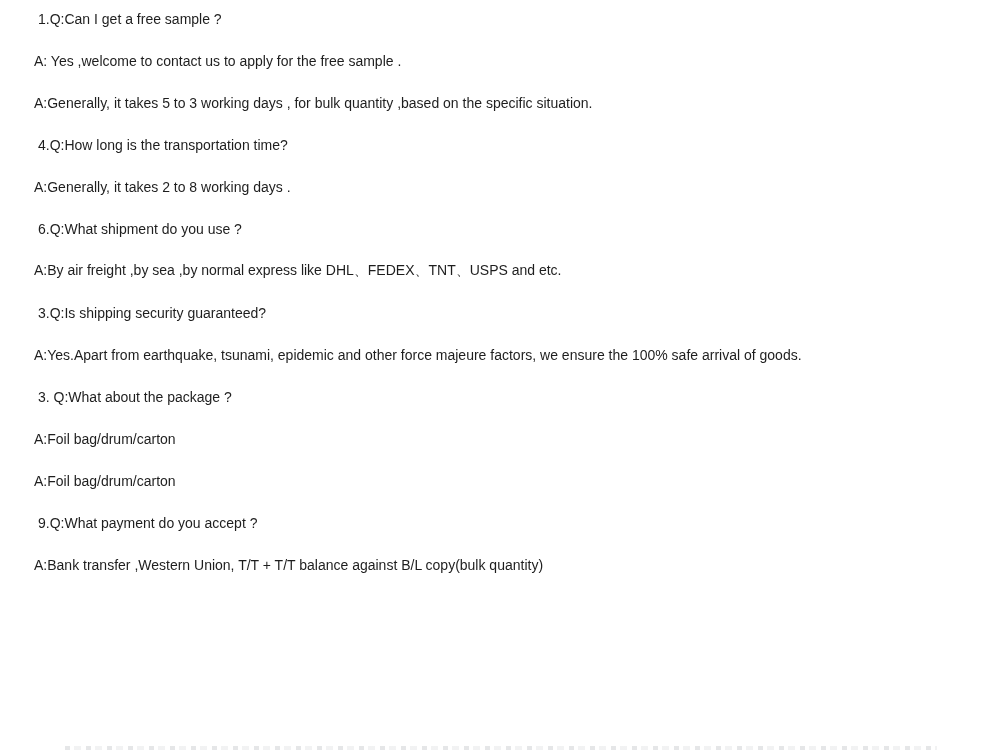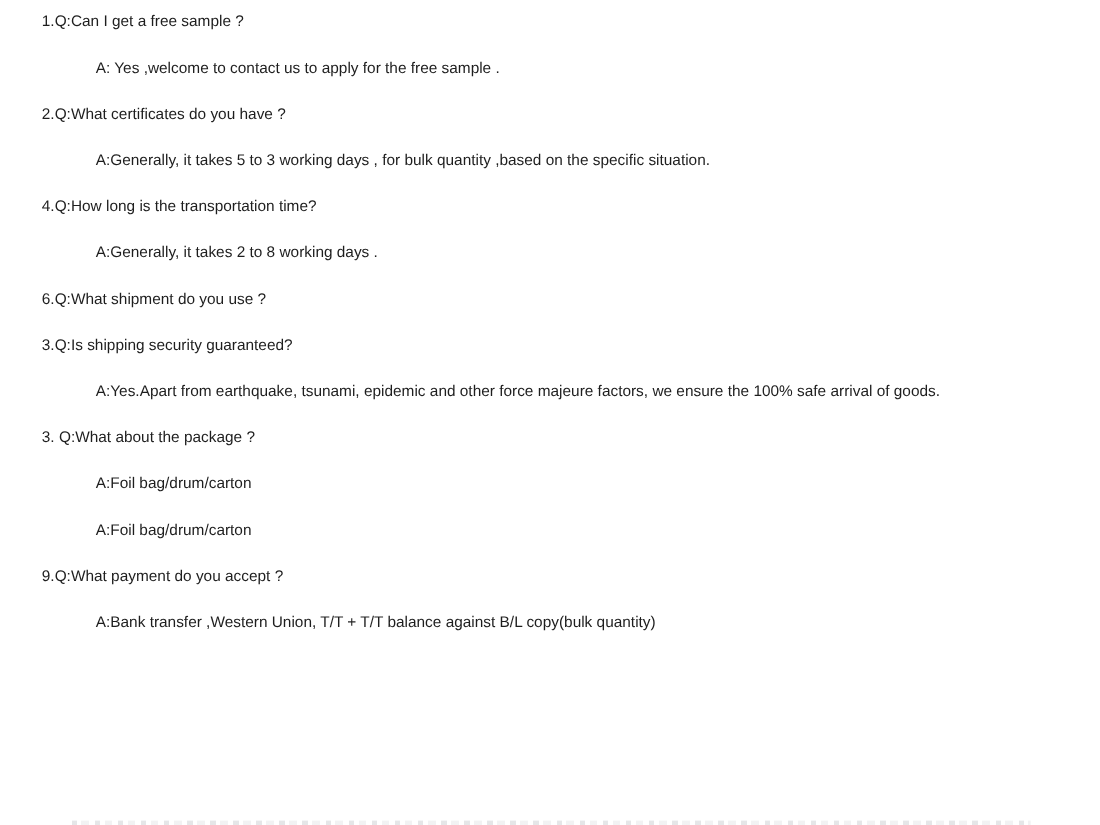--- a/index.html
+++ b/index.html
@@ -22,21 +22,21 @@
   }
   .line {
     height: 42px;
     display: flex;
     align-items: center;
     font-size: 14px;
     color: #1e1e1e;
     white-space: pre;
   }
   .line.q { padding-left: 38px; }
-  .line.a { padding-left: 51px; margin-left: 36px; }
+  .line.a { padding-left: 34px; }
   .cropped-line-artifact {
     position: absolute;
     left: 65px;
     bottom: 0;
     width: 872px;
     height: 4px;
     overflow: hidden;
     background: repeating-linear-gradient(
       90deg,
       rgba(120,126,134,0.35) 0px, rgba(120,126,134,0.35) 5px,
@@ -47,28 +47,28 @@
     opacity: 0.55;
   }
 </style>
 </head>
 <body>
 
 <div class="faq-list">
   <div class="line q">1.Q:Can I get a free sample ?</div>
   <div class="line a">A: Yes ,welcome to contact us to apply for the free sample .</div>
 
-  <div class="line q">2.Q:What certificates do you have ?</div>
 
   <div class="line a">A:Generally, it takes 5 to 3 working days , for bulk quantity ,based on the specific situation.</div>
 
   <div class="line q">4.Q:How long is the transportation time?</div>
   <div class="line a">A:Generally, it takes 2 to 8 working days .</div>
 
   <div class="line q">6.Q:What shipment do you use ?</div>
+  <div class="line a">A:By air freight ,by sea ,by normal express like DHL、FEDEX、TNT、USPS and etc.</div>
 
   <div class="line q">3.Q:Is shipping security guaranteed?</div>
   <div class="line a">A:Yes.Apart from earthquake, tsunami, epidemic and other force majeure factors, we ensure the 100% safe arrival of goods.</div>
 
   <div class="line q">3. Q:What about the package ?</div>
   <div class="line a">A:Foil bag/drum/carton</div>
 
   <div class="line a">A:Foil bag/drum/carton</div>
 
   <div class="line q">9.Q:What payment do you accept ?</div>

